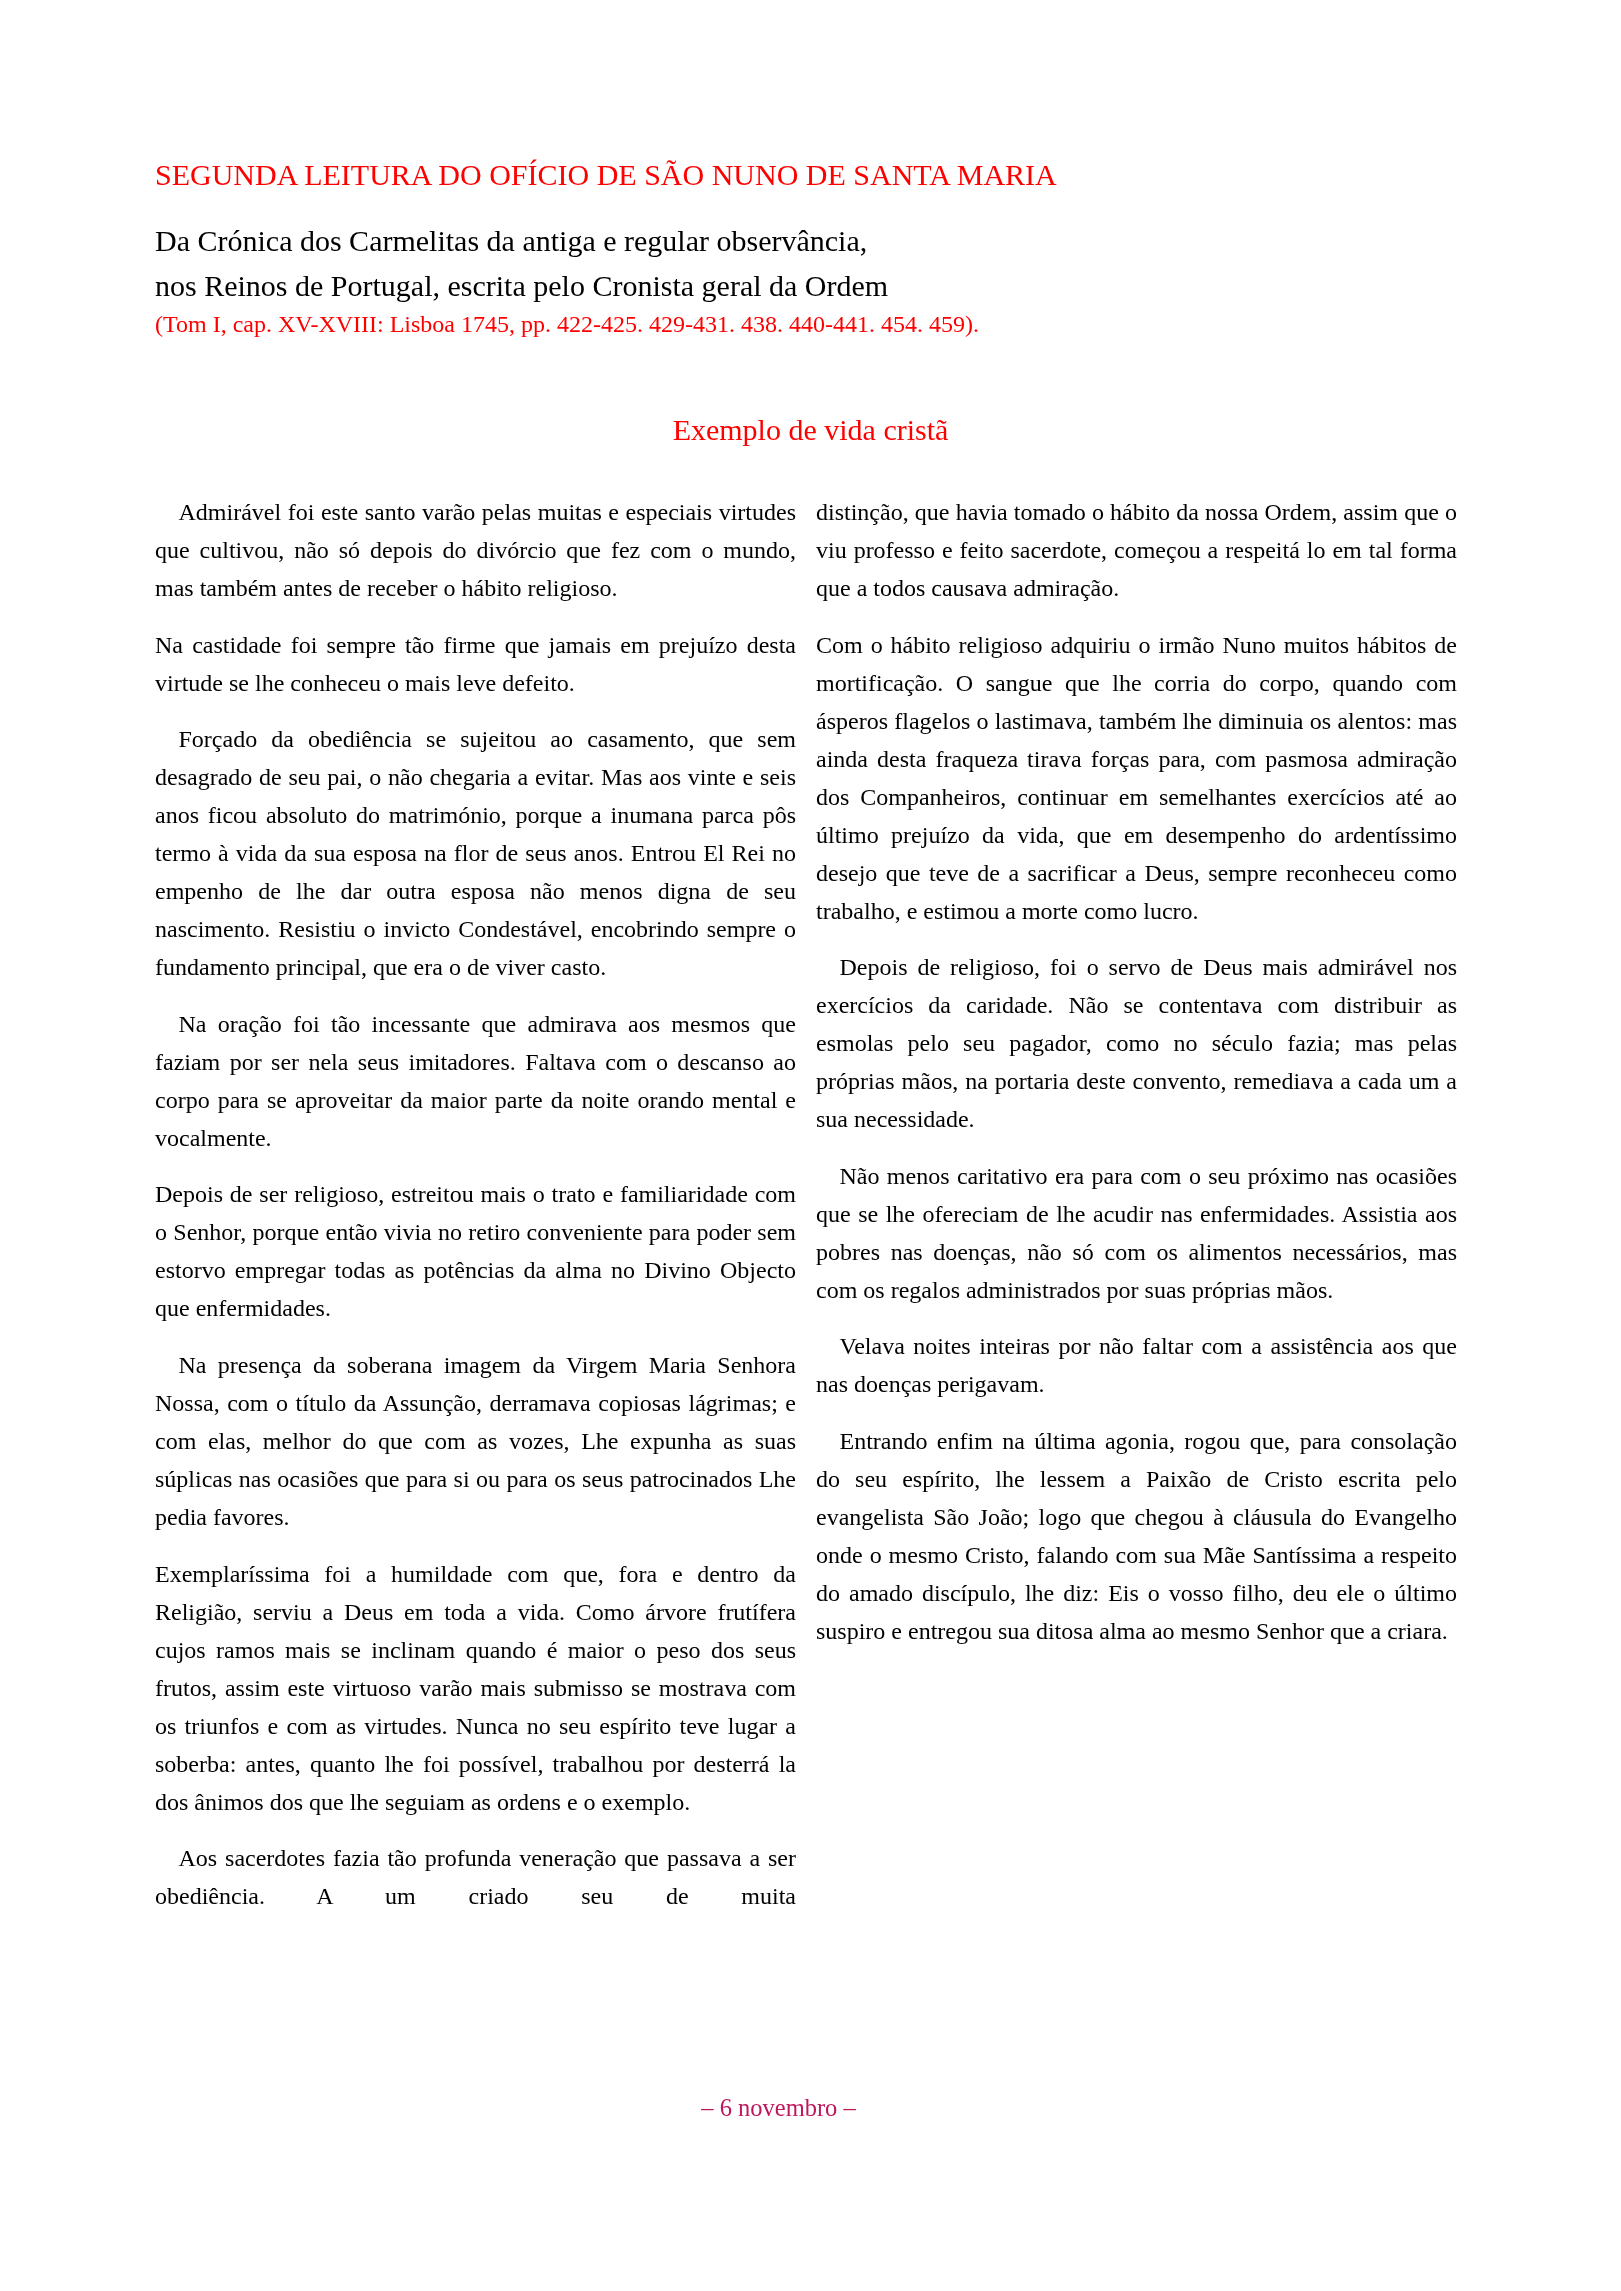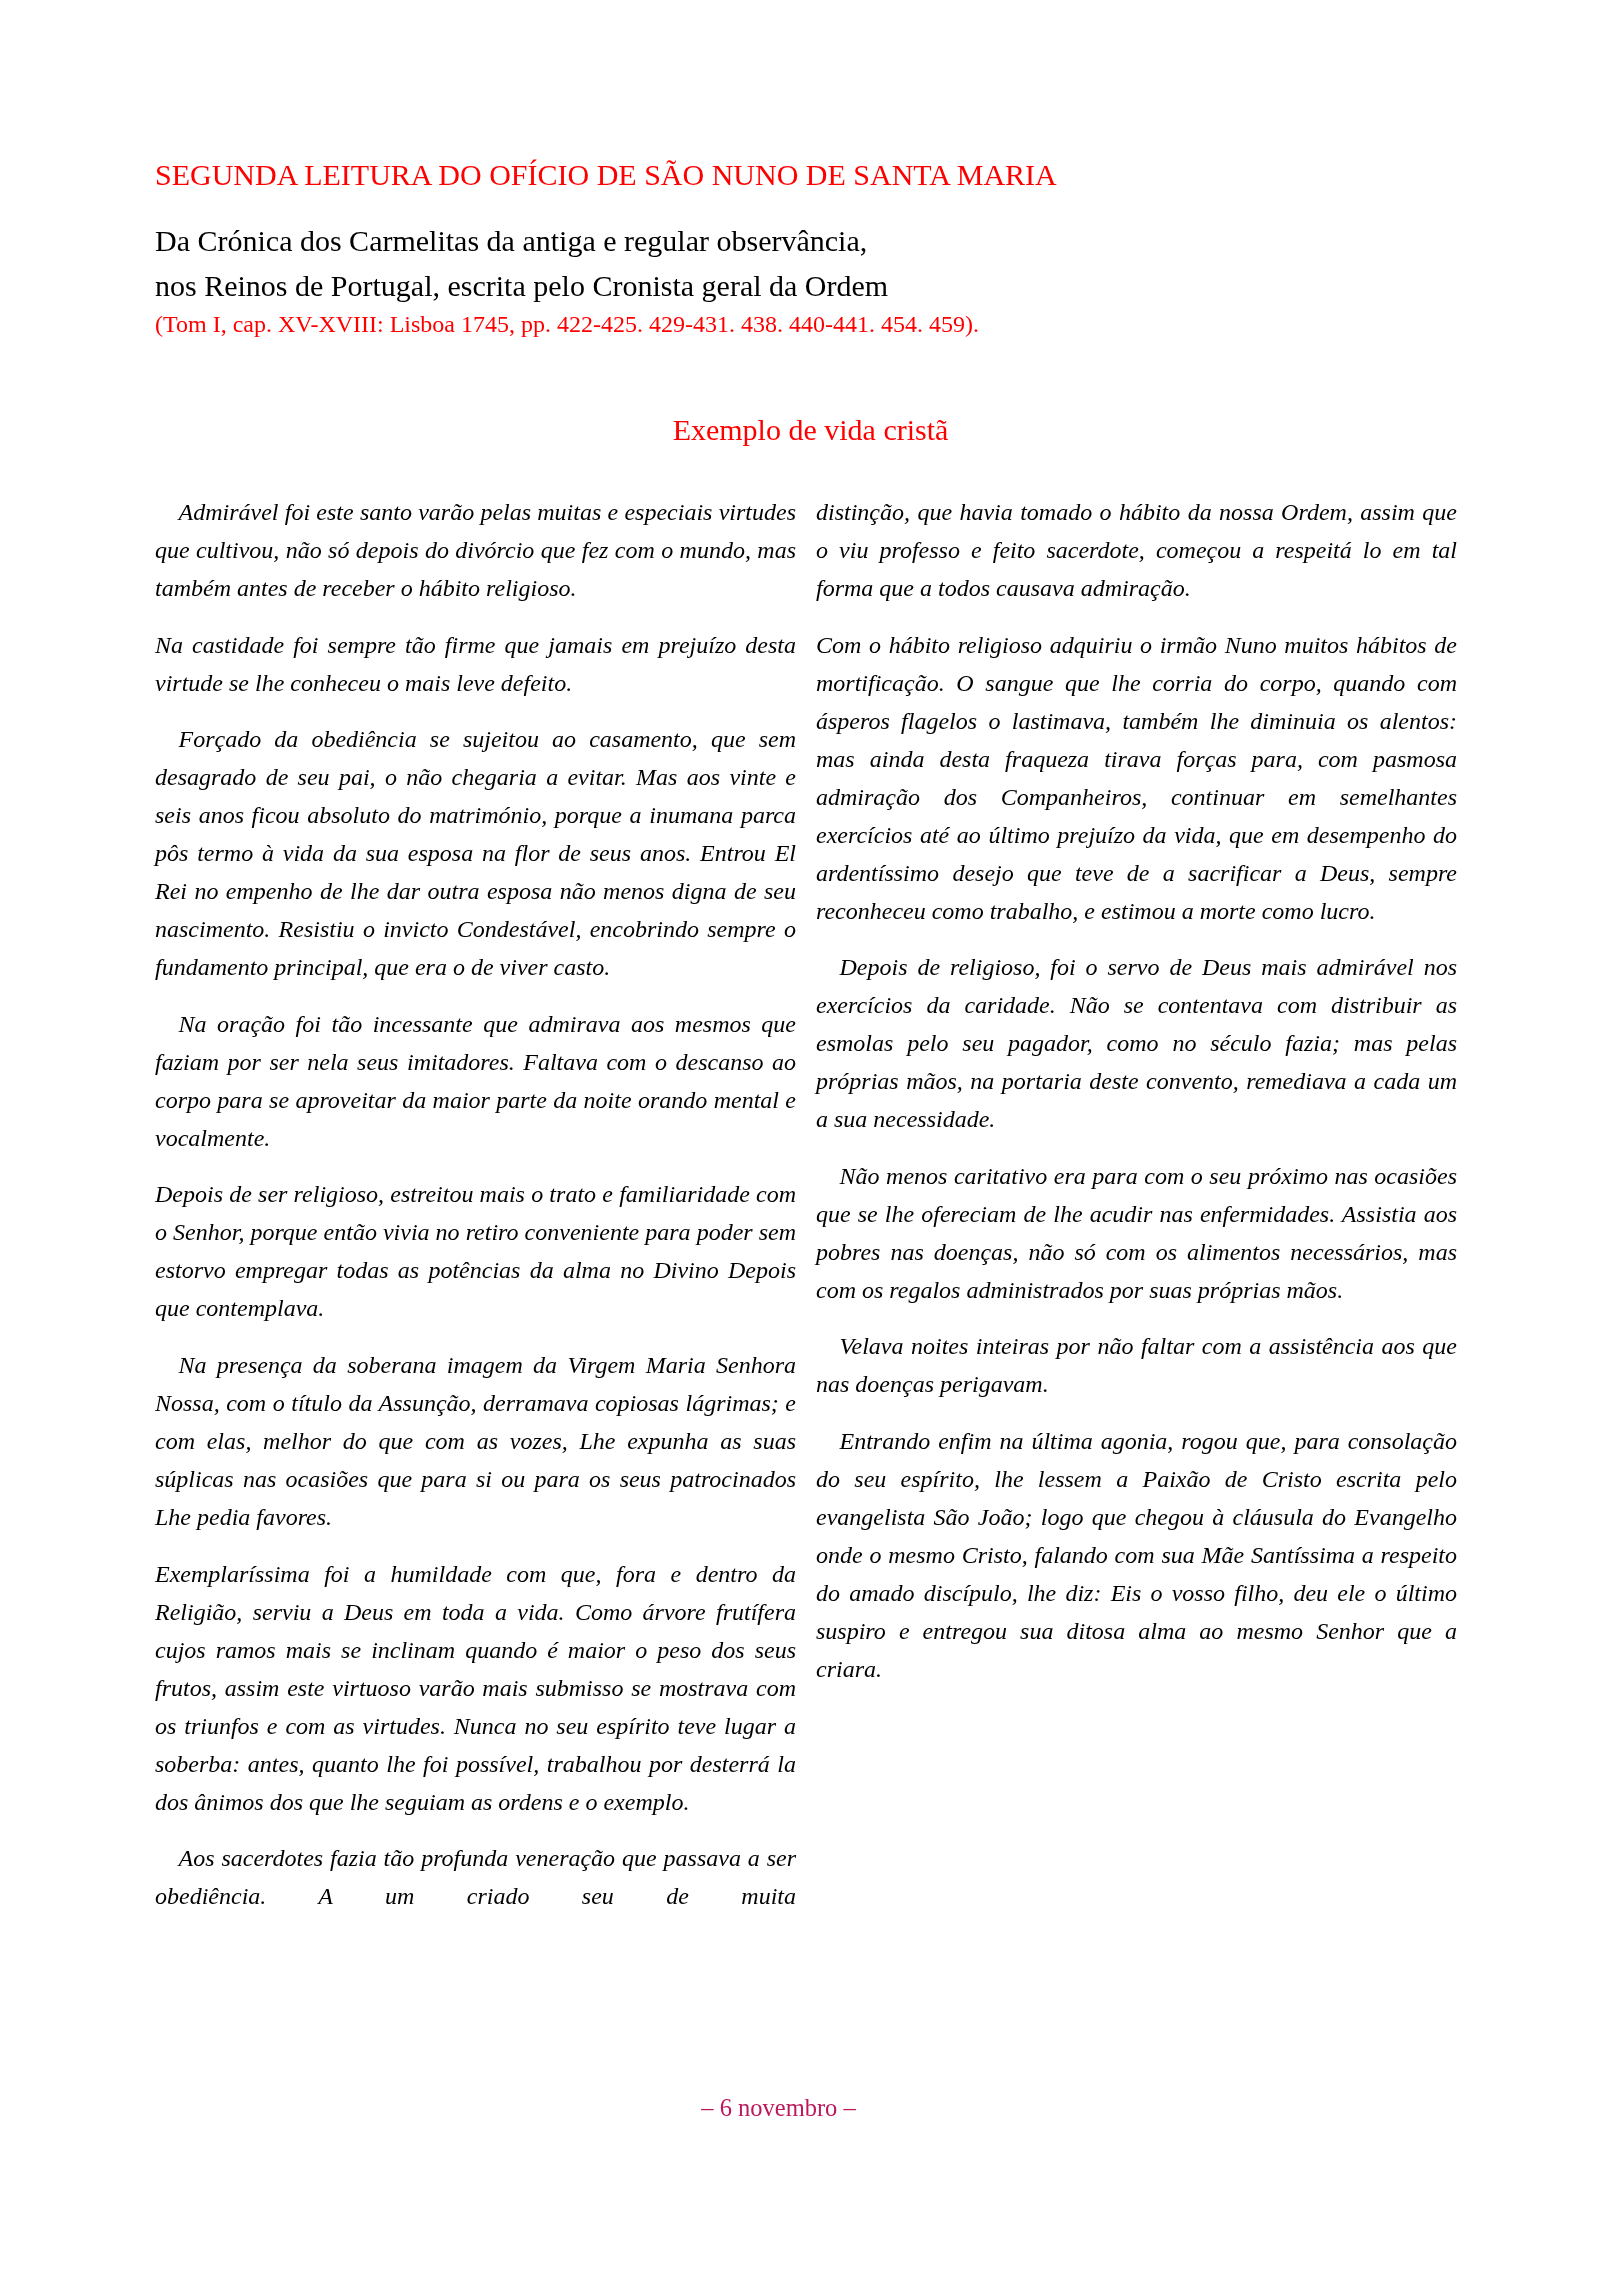--- a/index.html
+++ b/index.html
@@ -60,21 +60,20 @@
       color: #ff0000;
       margin-top: 44px;
     }
     .column {
       position: absolute;
       top: 493px;
       width: 641px;
       font-size: 24px;
       line-height: 38px;
       text-align: justify;
-      font-style: italic;
     }
     .col-left { left: 155px; }
     .col-right { left: 816px; }
     .column p {
       margin: 0 0 18.6px 0;
       padding: 0;
     }
     .column p.indent { text-indent: 23.5px; }
     .column p.last-cut {
       text-align-last: justify;
@@ -104,21 +103,21 @@
 
   <div class="reference">(Tom I, cap. XV-XVIII: Lisboa 1745, pp. 422-425. 429-431. 438. 440-441. 454. 459).</div>
 
   <div class="section-heading">Exemplo de vida cristã</div>
 
   <div class="column col-left">
     <p class="indent">Admirável foi este santo varão pelas muitas e especiais virtudes que cultivou, não só depois do divórcio que fez com o mundo, mas também antes de receber o hábito religioso.</p>
     <p>Na castidade foi sempre tão firme que jamais em prejuízo desta virtude se lhe conheceu o mais leve defeito.</p>
     <p class="indent">Forçado da obediência se sujeitou ao casamento, que sem desagrado de seu pai, o não chegaria a evitar. Mas aos vinte e seis anos ficou absoluto do matrimónio, porque a inumana parca pôs termo à vida da sua esposa na flor de seus anos. Entrou El Rei no empenho de lhe dar outra esposa não menos digna de seu nascimento. Resistiu o invicto Condestável, encobrindo sempre o fundamento principal, que era o de viver casto.</p>
     <p class="indent">Na oração foi tão incessante que admirava aos mesmos que faziam por ser nela seus imitadores. Faltava com o descanso ao corpo para se aproveitar da maior parte da noite orando mental e vocalmente.</p>
-    <p>Depois de ser religioso, estreitou mais o trato e familiaridade com o Senhor, porque então vivia no retiro conveniente para poder sem estorvo empregar todas as potências da alma no Divino Depois que contemplava.</p>
+    <p>Depois de ser religioso, estreitou mais o trato e familiaridade com o Senhor, porque então vivia no retiro conveniente para poder sem estorvo empregar todas as potências da alma no Divino Objecto que enfermidades.</p>
     <p class="indent">Na presença da soberana imagem da Virgem Maria Senhora Nossa, com o título da Assunção, derramava copiosas lágrimas; e com elas, melhor do que com as vozes, Lhe expunha as suas súplicas nas ocasiões que para si ou para os seus patrocinados Lhe pedia favores.</p>
     <p>Exemplaríssima foi a humildade com que, fora e dentro da Religião, serviu a Deus em toda a vida. Como árvore frutífera cujos ramos mais se inclinam quando é maior o peso dos seus frutos, assim este virtuoso varão mais submisso se mostrava com os triunfos e com as virtudes. Nunca no seu espírito teve lugar a soberba: antes, quanto lhe foi possível, trabalhou por desterrá la dos ânimos dos que lhe seguiam as ordens e o exemplo.</p>
     <p class="indent last-cut">Aos sacerdotes fazia tão profunda veneração que passava a ser obediência. A um criado seu de muita</p>
   </div>
 
   <div class="column col-right">
     <p>distinção, que havia tomado o hábito da nossa Ordem, assim que o viu professo e feito sacerdote, começou a respeitá lo em tal forma que a todos causava admiração.</p>
     <p>Com o hábito religioso adquiriu o irmão Nuno muitos hábitos de mortificação. O sangue que lhe corria do corpo, quando com ásperos flagelos o lastimava, também lhe diminuia os alentos: mas ainda desta fraqueza tirava forças para, com pasmosa admiração dos Companheiros, continuar em semelhantes exercícios até ao último prejuízo da vida, que em desempenho do ardentíssimo desejo que teve de a sacrificar a Deus, sempre reconheceu como trabalho, e estimou a morte como lucro.</p>
     <p class="indent">Depois de religioso, foi o servo de Deus mais admirável nos exercícios da caridade. Não se contentava com distribuir as esmolas pelo seu pagador, como no século fazia; mas pelas próprias mãos, na portaria deste convento, remediava a cada um a sua necessidade.</p>
     <p class="indent">Não menos caritativo era para com o seu próximo nas ocasiões que se lhe ofereciam de lhe acudir nas enfermidades. Assistia aos pobres nas doenças, não só com os alimentos necessários, mas com os regalos administrados por suas próprias mãos.</p>

